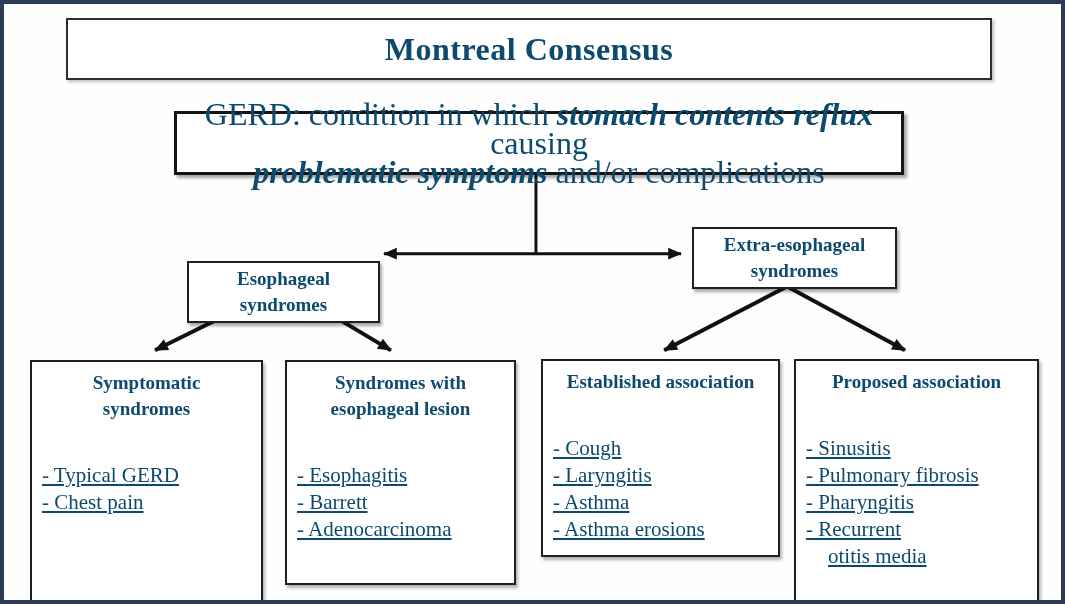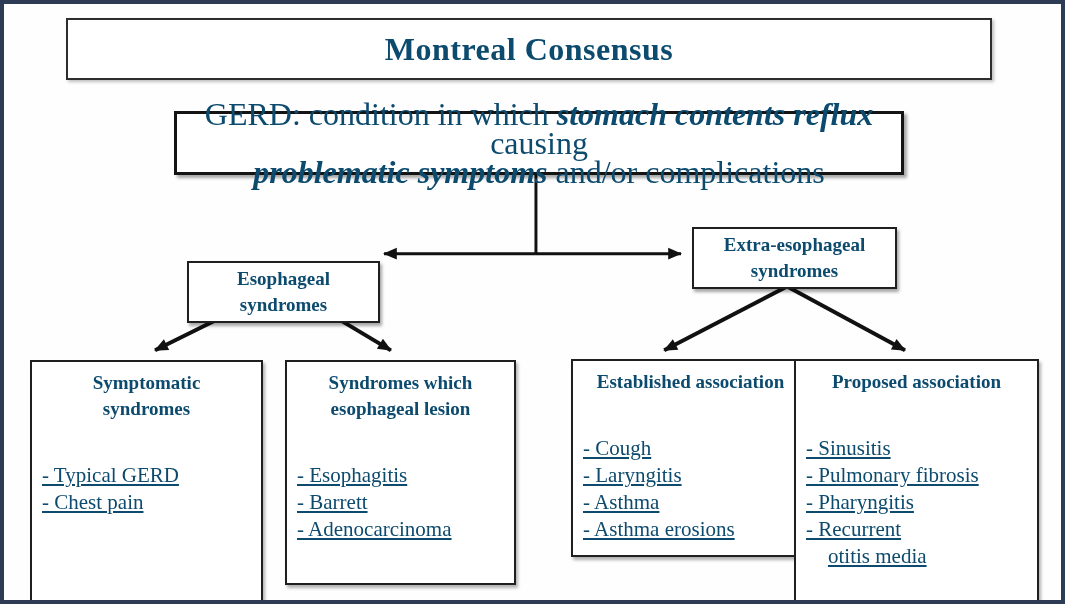--- a/index.html
+++ b/index.html
@@ -32,21 +32,21 @@
   }
   .node-esophageal { left:183px; top:217px; width:193px; height:62px;margin-top:40px; }
   .node-extra      { left:688px; top:223px; width:205px; height:62px; }
 
   .leaf {
     border:2px solid #1f1f1f; box-shadow:2px 3px 3px rgba(0,0,0,0.3);
     padding:8px 6px;
   }
   .leaf-0 { left:26px;  top:356px; width:233px; height:279px; }
   .leaf-1 { left:281px; top:356px; width:231px; height:225px; }
-  .leaf-2 { left:567px; top:355px; width:239px; height:198px; }
+  .leaf-2 { left:537px; top:355px; width:239px; height:198px; }
   .leaf-3 { left:790px; top:355px; width:245px; height:270px; }
   .leaf-title { text-align:center; font-weight:bold; font-size:19px; line-height:26px; white-space:nowrap; }
   .leaf-items { margin-top:40px; font-size:21px; line-height:27px; padding-left:4px;text-decoration:underline; }
   .item { white-space:nowrap; }
   .item.cont { padding-left:22px; }
 </style>
 </head>
 <body>
 
 <div class="canvas">
@@ -93,21 +93,21 @@
       <div>syndromes</div>
     </div>
     <div class="leaf-items">
       <div class="item">- Typical GERD</div>
       <div class="item">- Chest pain</div>
     </div>
   </div>
 
   <div class="box leaf leaf-1">
     <div class="leaf-title">
-      <div>Syndromes which</div>
+      <div>Syndromes with</div>
       <div>esophageal lesion</div>
     </div>
     <div class="leaf-items">
       <div class="item">- Esophagitis</div>
       <div class="item">- Barrett</div>
       <div class="item">- Adenocarcinoma</div>
     </div>
   </div>
 
   <div class="box leaf leaf-2">

